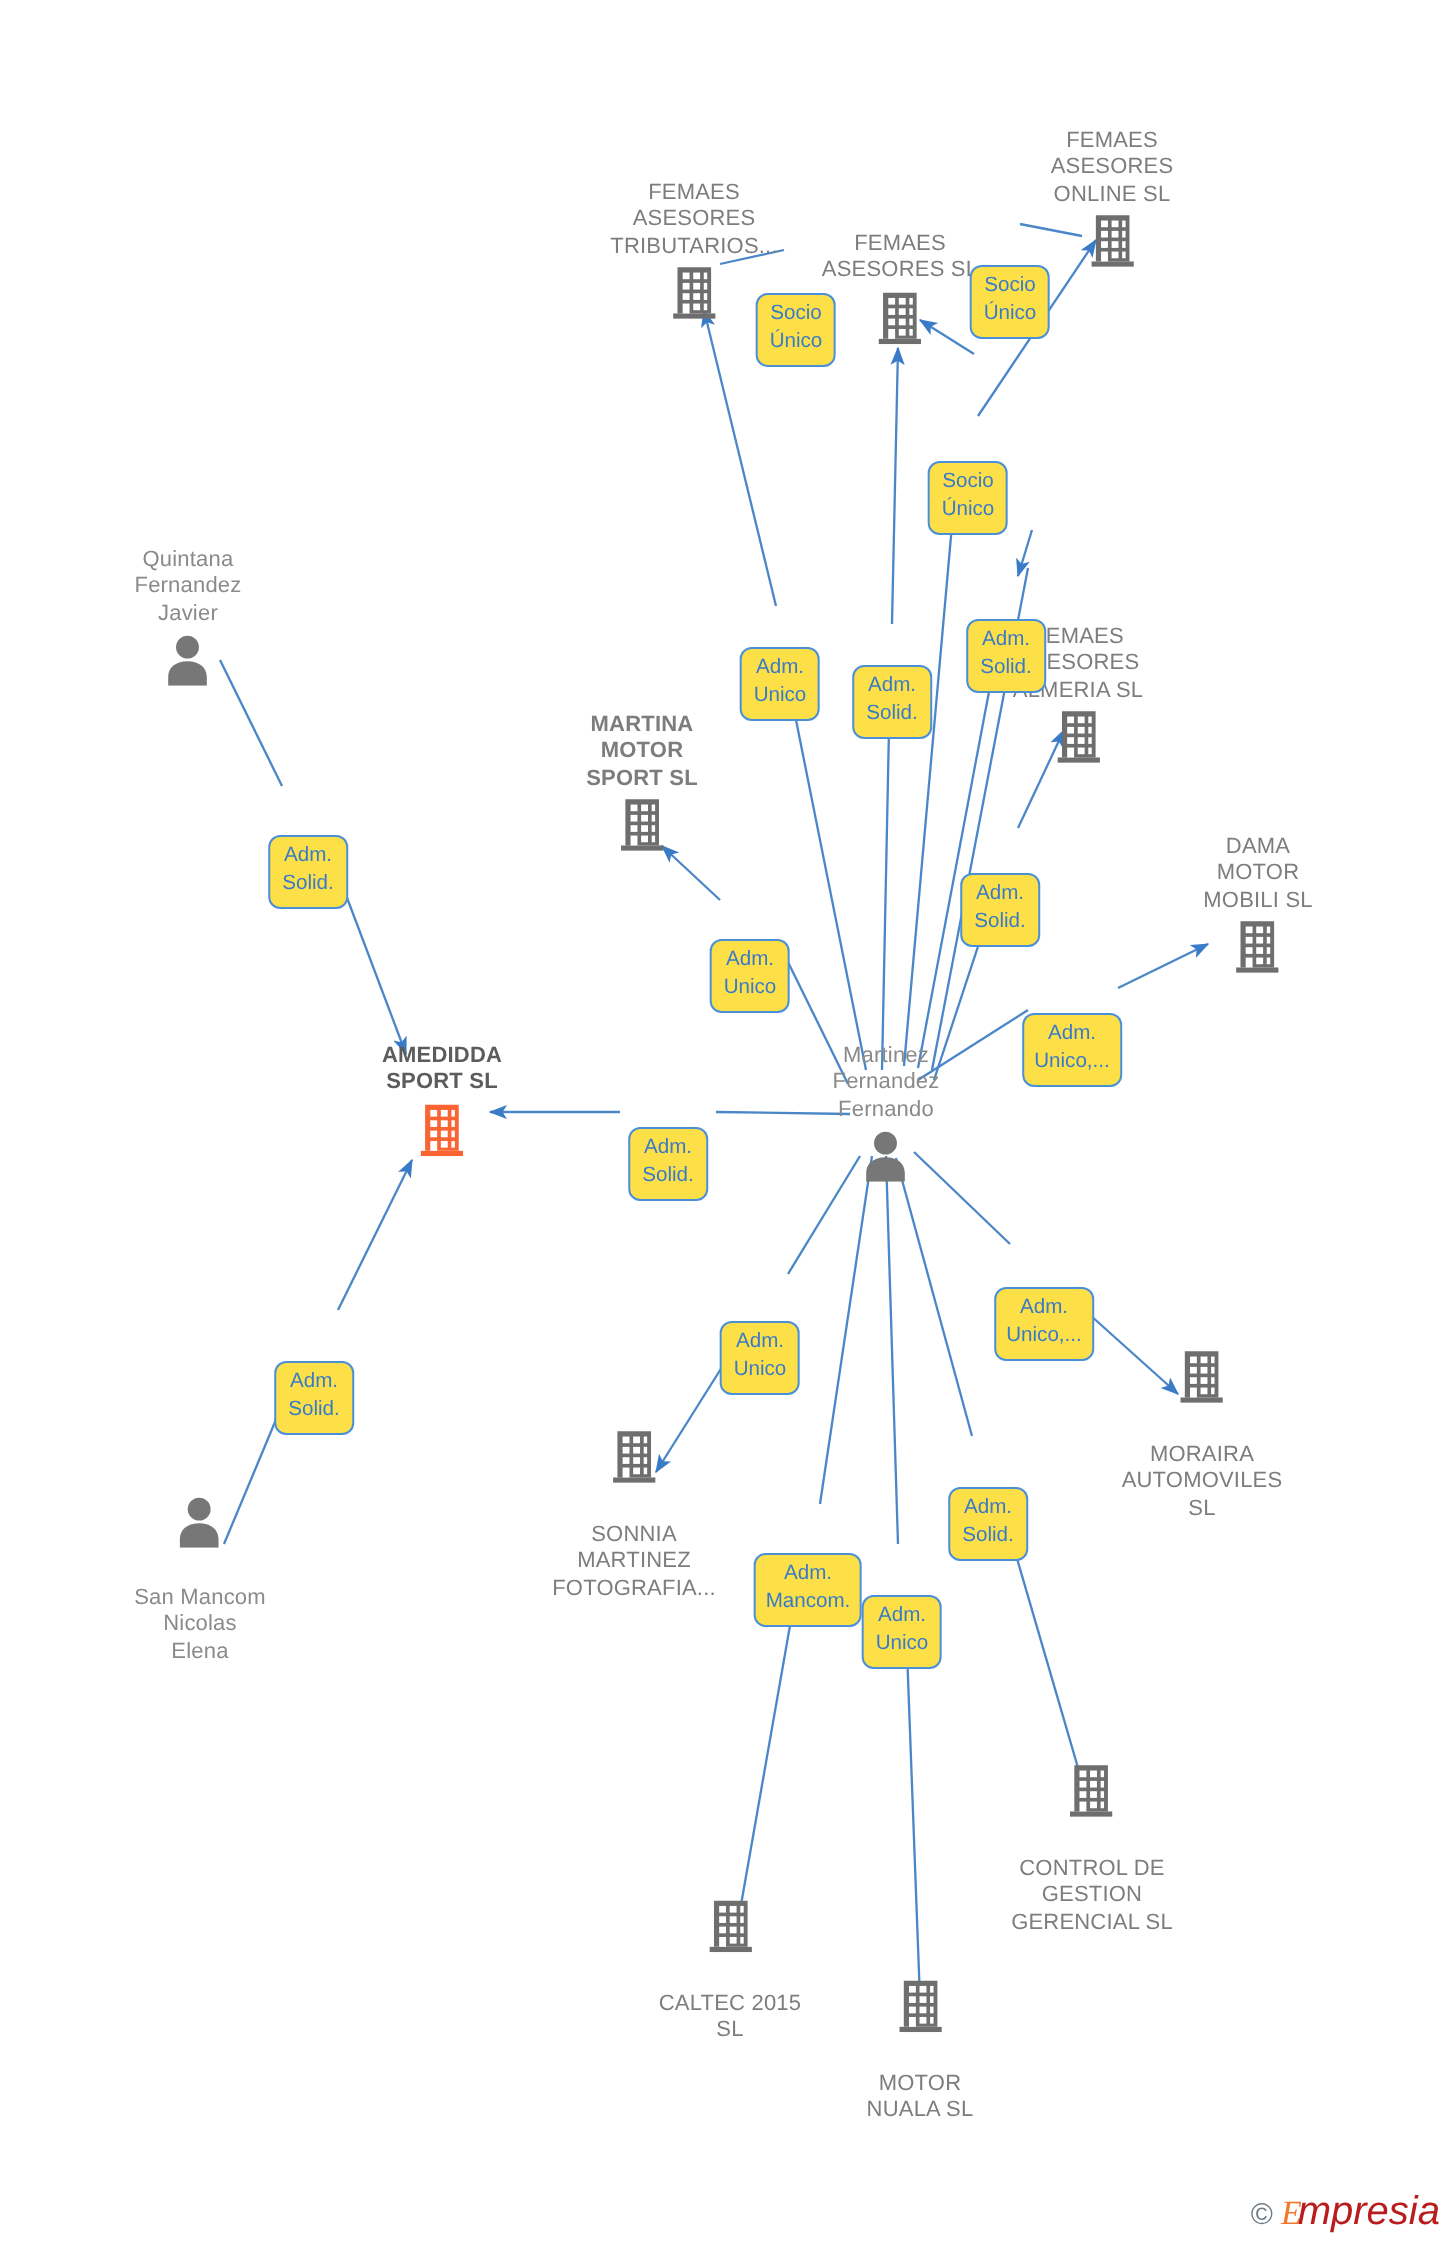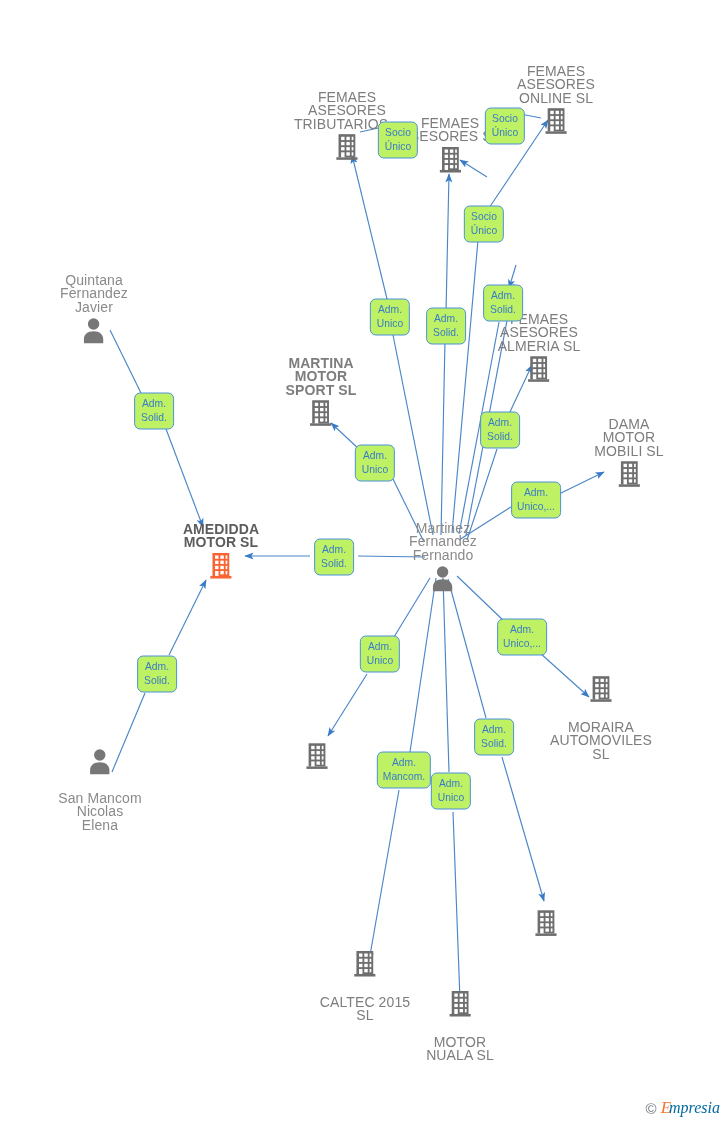--- a/index.html
+++ b/index.html
@@ -10,44 +10,45 @@
   }
   #stage{position:absolute;left:0;top:0;width:728px;height:1125px;}
 
   
   #edges{position:absolute;left:0;top:0;width:728px;height:1125px;}
 
   
   .node{position:absolute;transform:translate(-50%,-50%);text-align:center;}
   .node .ico{display:block;margin:0 auto;}
   .node .lbl{
-    font-size:14px;line-height:13.4px;color:#808080;white-space:pre-line;
+    font-size:11px;line-height:13.4px;color:#808080;white-space:pre-line;
     letter-spacing:.1px;
   }
   .node.company .lbl{color:#7d7d7d;}
   .node.person  .lbl{color:#8a8a8a;}
   .node.focus .lbl{color:#5c5c5c;font-weight:bold;}
   .lbl-above{margin-bottom:2px;}
   .lbl-below{margin-top:14px;}
 
   
   .badge{
     position:absolute;transform:translate(-50%,-50%);
-    background:#bef264;border:1.4px solid #4a90d9;border-radius:6px;
+    background:#fde047;border:1.4px solid #4a90d9;border-radius:6px;
     color:#3a7bc8;font-size:10.3px;line-height:14px;
     padding:3px 6px 4px 6px;white-space:pre-line;text-align:center;
     box-sizing:border-box;
+    margin-top:25px;
   }
   .badge.wide{padding:3px 5px 4px 5px;}
 
   
   #wm{position:absolute;right:8px;bottom:8px;display:flex;align-items:center;gap:4px;}
   #wm .c{color:#6f7b86;font-size:15px;line-height:15px;}
   #wm .e{color:#f2762e;font-size:17px;font-style:italic;font-family:"Liberation Serif",serif;line-height:17px;}
-  #wm .rest{color:#0369a1;font-size:16px;font-style:italic;font-family:Liberation Serif, serif;line-height:16px;margin-left:-2px;}
+  #wm .rest{color:#b91c1c;font-size:20px;font-style:italic;font-family:Liberation Sans, sans-serif;line-height:16px;margin-left:-2px;}
 </style>
 </head>
 <body>
 
 <div id="stage">
 
   <svg id="edges" viewBox="0 0 728 1125" xmlns="http://www.w3.org/2000/svg">
     <defs>
       <marker id="ah" markerWidth="9" markerHeight="9" refX="7.4" refY="3.1" orient="auto" markerUnits="strokeWidth">
         <path d="M0,0 L8,3.1 L0,6.2 L1.9,3.1 z" fill="#3a7bc8"></path>
@@ -242,21 +243,21 @@
               <rect x="11.5" y="13.2" width="3.2" height="3.1"></rect>
               <rect x="16.4" y="13.2" width="1.6" height="3.1"></rect>
               <rect x="6.6" y="18.0" width="3.2" height="4.6"></rect>
               <rect x="11.5" y="18.0" width="3.2" height="3.1"></rect>
               <rect x="16.4" y="18.0" width="1.6" height="3.1"></rect>
             </g>
           </svg></span>
       </div>
       <div class="node company focus" style="left: 221px; top: 553px;">
         <div class="lbl lbl-above">AMEDIDDA
-MOTOR  SL</div>
+SPORT  SL</div>
         <span class="ico"><svg width="26" height="28" viewBox="0 0 24 26" xmlns="http://www.w3.org/2000/svg">
             <path fill="#fa6432" d="M4.2 1.2h15.6v21.4H4.2z"></path>
             <rect x="2.2" y="22.6" width="19.6" height="2.4" fill="#fa6432"></rect>
             <g fill="#ffffff">
               <rect x="6.6" y="3.6" width="3.2" height="3.1"></rect>
               <rect x="11.5" y="3.6" width="3.2" height="3.1"></rect>
               <rect x="16.4" y="3.6" width="1.6" height="3.1"></rect>
               <rect x="6.6" y="8.4" width="3.2" height="3.1"></rect>
               <rect x="11.5" y="8.4" width="3.2" height="3.1"></rect>
               <rect x="16.4" y="8.4" width="1.6" height="3.1"></rect>
@@ -331,40 +332,46 @@
               <rect x="11.5" y="8.4" width="3.2" height="3.1"></rect>
               <rect x="16.4" y="8.4" width="1.6" height="3.1"></rect>
               <rect x="6.6" y="13.2" width="3.2" height="3.1"></rect>
               <rect x="11.5" y="13.2" width="3.2" height="3.1"></rect>
               <rect x="16.4" y="13.2" width="1.6" height="3.1"></rect>
               <rect x="6.6" y="18.0" width="3.2" height="4.6"></rect>
               <rect x="11.5" y="18.0" width="3.2" height="3.1"></rect>
               <rect x="16.4" y="18.0" width="1.6" height="3.1"></rect>
             </g>
           </svg></span>
+        <div class="lbl lbl-below">SONNIA
+MARTINEZ
+FOTOGRAFIA...</div>
       </div>
       <div class="node company" style="left: 546px; top: 925px;">
         <span class="ico"><svg width="26" height="28" viewBox="0 0 24 26" xmlns="http://www.w3.org/2000/svg">
             <path fill="#6e6e6e" d="M4.2 1.2h15.6v21.4H4.2z"></path>
             <rect x="2.2" y="22.6" width="19.6" height="2.4" fill="#6e6e6e"></rect>
             <g fill="#ffffff">
               <rect x="6.6" y="3.6" width="3.2" height="3.1"></rect>
               <rect x="11.5" y="3.6" width="3.2" height="3.1"></rect>
               <rect x="16.4" y="3.6" width="1.6" height="3.1"></rect>
               <rect x="6.6" y="8.4" width="3.2" height="3.1"></rect>
               <rect x="11.5" y="8.4" width="3.2" height="3.1"></rect>
               <rect x="16.4" y="8.4" width="1.6" height="3.1"></rect>
               <rect x="6.6" y="13.2" width="3.2" height="3.1"></rect>
               <rect x="11.5" y="13.2" width="3.2" height="3.1"></rect>
               <rect x="16.4" y="13.2" width="1.6" height="3.1"></rect>
               <rect x="6.6" y="18.0" width="3.2" height="4.6"></rect>
               <rect x="11.5" y="18.0" width="3.2" height="3.1"></rect>
               <rect x="16.4" y="18.0" width="1.6" height="3.1"></rect>
             </g>
           </svg></span>
+        <div class="lbl lbl-below">CONTROL DE
+GESTION
+GERENCIAL  SL</div>
       </div>
       <div class="node company" style="left: 365px; top: 986px;">
         <span class="ico"><svg width="26" height="28" viewBox="0 0 24 26" xmlns="http://www.w3.org/2000/svg">
             <path fill="#6e6e6e" d="M4.2 1.2h15.6v21.4H4.2z"></path>
             <rect x="2.2" y="22.6" width="19.6" height="2.4" fill="#6e6e6e"></rect>
             <g fill="#ffffff">
               <rect x="6.6" y="3.6" width="3.2" height="3.1"></rect>
               <rect x="11.5" y="3.6" width="3.2" height="3.1"></rect>
               <rect x="16.4" y="3.6" width="1.6" height="3.1"></rect>
               <rect x="6.6" y="8.4" width="3.2" height="3.1"></rect>

